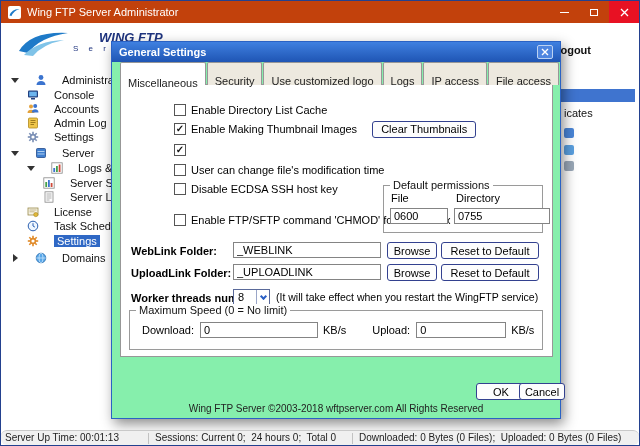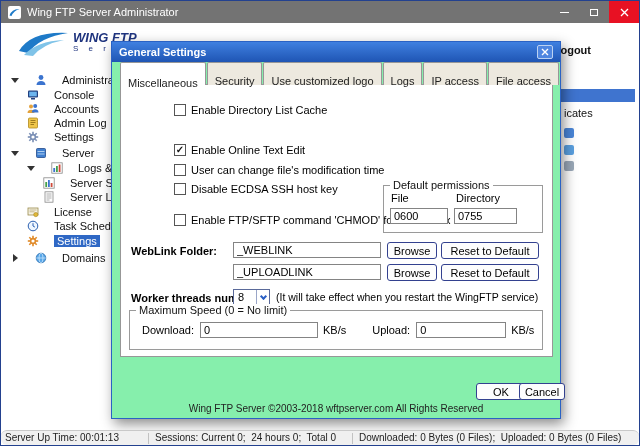--- a/index.html
+++ b/index.html
@@ -1,34 +1,34 @@
 <!DOCTYPE html>
 <html><head>
 <meta charset="utf-8">
 <style>
   * { margin:0; padding:0; box-sizing:border-box; }
   html,body { width:640px; height:446px; font-family:"Liberation Sans",sans-serif; }
   .window { position:relative; width:640px; height:446px; background:#ffffff;
             border:1px solid #23418f; overflow:hidden; }
 
   
-  .titlebar { position:absolute; top:0; left:0; right:0; height:22px; background:#737373;
+  .titlebar { position:absolute; top:0; left:0; right:0; height:22px; background:#c2410c;
               display:flex; align-items:center; color:#fff; font-size:11px; z-index:50; }
   .app-icon { width:13px; height:13px; margin:0 6px 0 7px; background:#fff; border-radius:2px;
               display:flex; align-items:center; justify-content:center; }
   .win-controls { position:absolute; right:0; top:0; height:22px; display:flex; }
   .win-btn { width:30px; height:22px; display:flex; align-items:center; justify-content:center; }
   .win-btn.close { background:#e81123; }
   .glyph-min { width:9px; height:1px; background:#fff; }
   .glyph-max { width:8px; height:7px; border:1px solid #fff; }
 
   
   .logo { position:absolute; left:16px; top:27px; display:flex; align-items:center; gap:4px; }
   .logo-text { display:flex; flex-direction:column; line-height:1.05; }
-  .logo-title { font-size:13px; font-weight:bold; font-style:italic; color:#20357f; }
+  .logo-title { font-size:13px; font-weight:bold; font-style:italic; color:#20357f;margin-left:26px; }
   .logo-sub   { font-size:8px; letter-spacing:4px; color:#20357f; }
   .hdr-links { position:absolute; top:42px; right:48px; display:flex; gap:20px; }
   .hdr-link { display:flex; align-items:center; gap:4px; font-size:11px; font-weight:bold;
               color:#111; cursor:pointer; }
   .circ-ic { width:13px; height:13px; border-radius:50%; background:#2f6fd6; color:#fff;
              font-size:9px; font-weight:bold; display:flex; align-items:center; justify-content:center; }
 
   
   .titem { position:absolute; height:14px; display:flex; align-items:center; gap:15px;
            font-size:11px; color:#111; white-space:nowrap; cursor:default; }
@@ -322,24 +322,28 @@
       <div class="tab">File access</div>
     </div>
 
     <div class="panel">
 
       <div class="cbrow" style="top:18px;left:10px">
         <span class="cb"></span>
         <span>Enable Directory List Cache</span>
       </div>
 
+      <div class="cbrow" style="top:37px;left:10px">
+        <span class="cb checked"></span>
+        <span>Enable Making Thumbnail Images</span>
+        <button class="btn" style="margin-left:10px">Clear Thumbnails</button>
+      </div>
 
       <div class="cbrow" style="top:58px;left:10px">
         <span class="cb checked"></span>
-        <span>Enable Online Text Edit</span>
       </div>
 
       <div class="cbrow" style="top:78px;left:10px">
         <span class="cb"></span>
         <span>User can change file's modification time</span>
       </div>
 
       <div class="cbrow" style="top:97px;left:10px">
         <span class="cb"></span>
         <span>Disable ECDSA SSH host key</span>
@@ -348,30 +352,33 @@
       <div class="cbrow" style="top:128px;left:10px">
         <span class="cb"></span>
         <span>Enable FTP/SFTP command 'CHMOD' for Linux/Unix</span>
       </div>
 
       <div class="fs" style="left:262px;top:100px;width:160px;height:48px">
         <span class="legend">Default permissions</span>
         <span style="position:absolute;left:7px;top:6px;font-size:11px">File</span>
         <span style="position:absolute;left:72px;top:6px;font-size:11px">Directory</span>
         <input class="tin" style="position: absolute; left: 6px; top: 22px; width: 58px;" value="0600">
-        <input class="tin" style="position: absolute; left: 70px; top: 22px; width: 63px;" value="0755">
+        <input class="tin" style="position: absolute; left: 70px; top: 22px; width: 96px;" value="0755">
       </div>
 
       <div class="frow" style="top:157px;left:10px">
         <span class="flabel">WebLink Folder:</span>
       </div>
       <input class="tin" style="position: absolute; left: 112px; top: 157px; width: 148px;" value="_WEBLINK">
       <button class="btn" style="position:absolute;left:266px;top:157px;width:50px">Browse</button>
       <button class="btn" style="position:absolute;left:320px;top:157px;width:98px">Reset to Default</button>
 
+      <div class="frow" style="top:179px;left:10px">
+        <span class="flabel">UploadLink Folder:</span>
+      </div>
       <input class="tin" style="position: absolute; left: 112px; top: 179px; width: 148px;" value="_UPLOADLINK">
       <button class="btn" style="position:absolute;left:266px;top:179px;width:50px">Browse</button>
       <button class="btn" style="position:absolute;left:320px;top:179px;width:98px">Reset to Default</button>
 
       <div class="frow" style="top:204px;left:10px">
         <span class="flabel">Worker threads number:</span>
       </div>
       <div class="dd" style="left:112px;top:204px">
         <span class="val">8</span>
         <span class="arrowbox">

